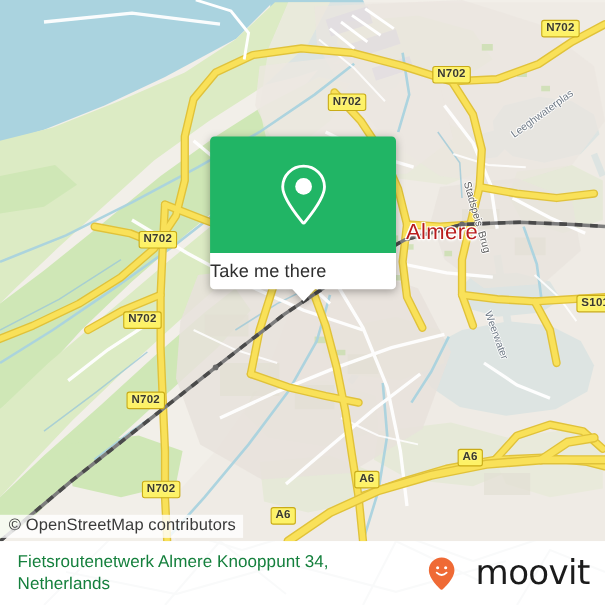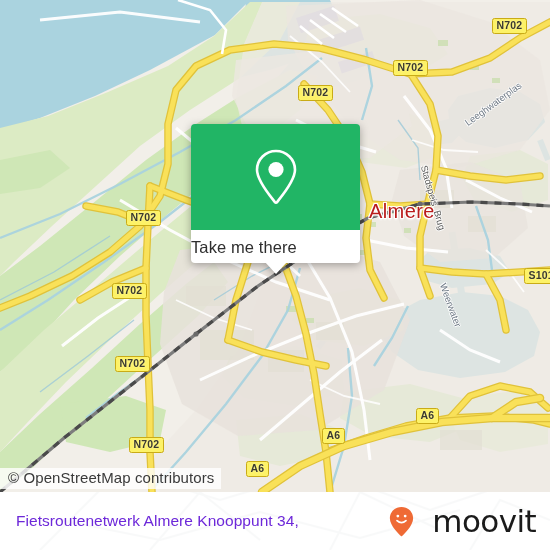--- a/index.html
+++ b/index.html
@@ -54,21 +54,21 @@
   .bottombar{
     position:absolute;left:0;top:492px;width:550px;height:58px;
     background:#ffffff;overflow:hidden;
   }
   .bottombar-wm{position:absolute;left:0;top:-492px;width:550px;height:550px;opacity:.06;}
   .bottom-inner{
     position:relative;height:100%;display:flex;align-items:center;
     justify-content:space-between;padding:0 14px 0 16px;box-sizing:border-box;
   }
   .place-text{
-    font-size:15.5px;line-height:20px;color:#6d28d9;letter-spacing:.05px;
+    font-size:15.5px;line-height:20px;color:#15803d;letter-spacing:.05px;
     max-width:380px;
   }
   .moovit{display:flex;align-items:center;gap:3px;}
   .moovit-mark{width:25px;height:31px;display:block;}
   .moovit-word{
     font-size:31px;line-height:31px;color:#1b1b1b;letter-spacing:-.6px;
     font-family:"DejaVu Sans",sans-serif;font-weight:400;margin-left:15px;
   }
 
   
@@ -352,20 +352,21 @@
         <path d="M150,550 L200,492 L260,540"></path>
         <path d="M330,550 L360,492 L440,530"></path>
         <path d="M470,550 L500,500 L550,520"></path>
         <path d="M60,520 L160,540 L260,512 L360,538 L460,510"></path>
       </g>
     </svg>
 
     <div class="bottom-inner">
       <div class="place-text">
         <span>Fietsroutenetwerk Almere Knooppunt 34,</span><br>
+        <span>Netherlands</span>
       </div>
 
       <div class="moovit">
         <svg class="moovit-mark" viewBox="0 0 26 32">
           <path d="M13 0.8 C6.3 0.8 0.9 6.1 0.9 12.7 C0.9 20.6 11 29.9 12.4 31.1
                    C12.7 31.4 13.3 31.4 13.6 31.1 C15 29.9 25.1 20.6 25.1 12.7
                    C25.1 6.1 19.7 0.8 13 0.8 Z" fill="#ef6a35"></path>
           <circle cx="9.2" cy="10.4" r="1.45" fill="#ffffff"></circle>
           <circle cx="16.8" cy="10.4" r="1.45" fill="#ffffff"></circle>
           <path d="M8.3 15.1 Q13 19.4 17.7 15.1" stroke="#ffffff" stroke-width="1.7" fill="none" stroke-linecap="round"></path>

